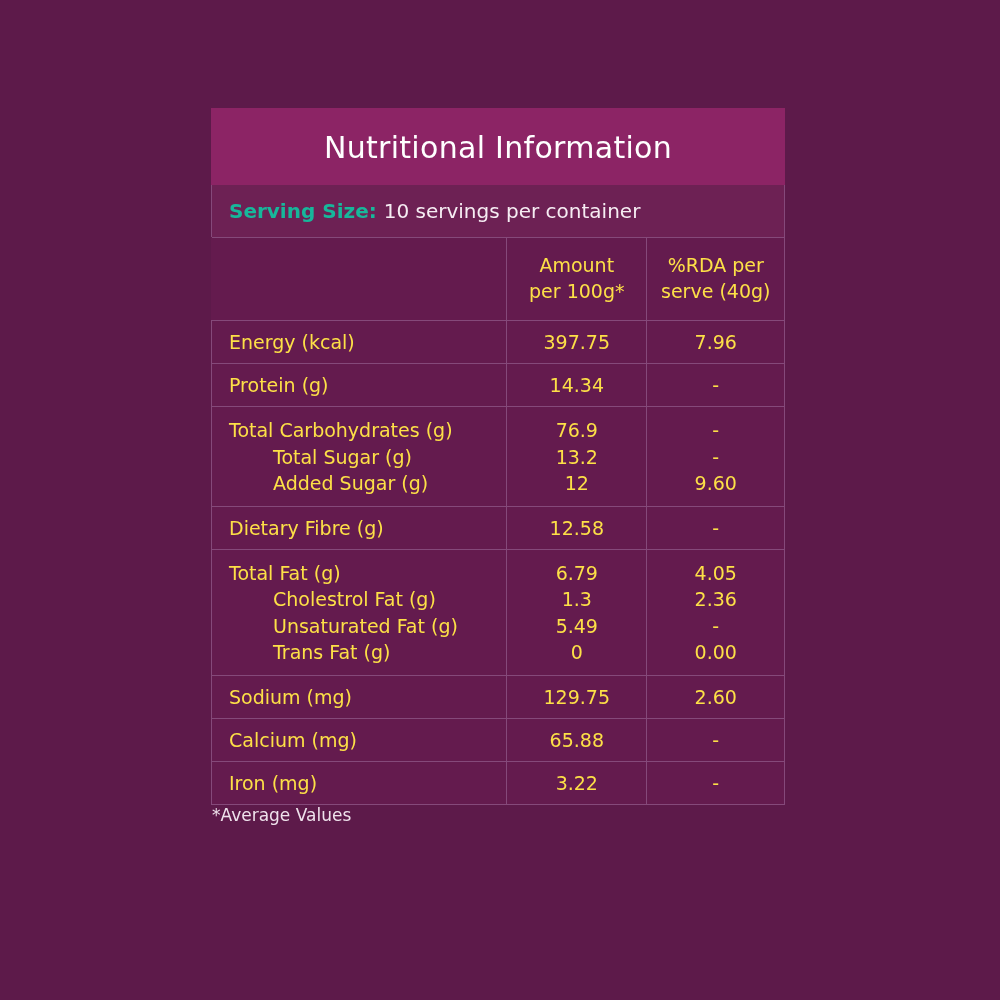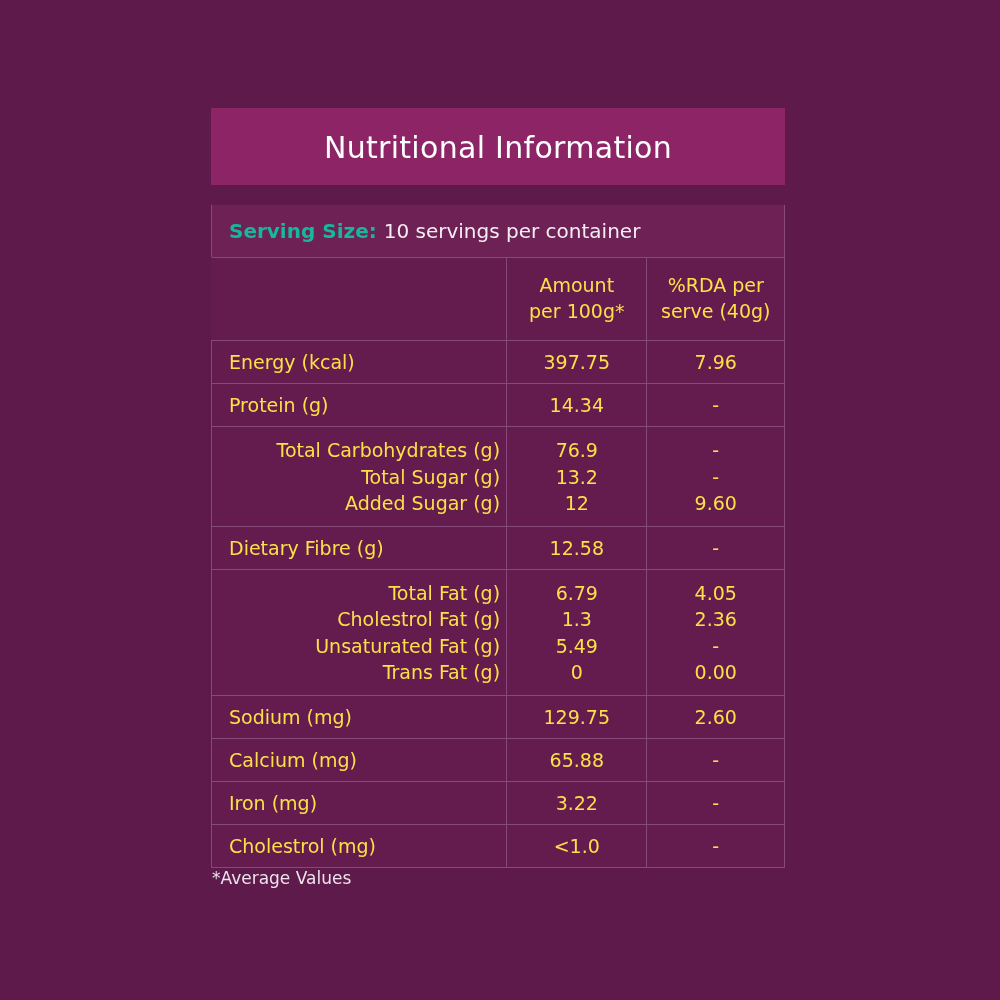--- a/index.html
+++ b/index.html
@@ -39,21 +39,20 @@
     font-family: "DejaVu Sans", sans-serif;
   }
   .serving-bar {
     background: #6d2154;
     padding: 14px 0 14px 17px;
     font-size: 20px;
     color: #f2e7ef;
     display: flex;
     align-items: baseline;
     gap: 7px;
-    margin-top: 20px;
   }
   .serving-label {
     color: #17b79b;
     font-weight: bold;
     font-size: 20px;
   }
   .serving-value {
     color: #f6edf3;
     font-size: 20px;
   }
@@ -92,21 +91,20 @@
   .group td {
     padding-top: 11px;
     padding-bottom: 11px;
   }
   .lines {
     display: block;
   }
   .lines .ln {
     display: block;
     line-height: 1.38;
-    text-align: right;
   }
   .lines .ln.indent {
     padding-left: 44px;
   }
   .lines .ln.center {
     text-align: center;
   }
   .footnote {
     margin-left: 1px;
     color: #efe2ec;
@@ -237,24 +235,19 @@
           <td class="val">65.88</td>
           <td class="val">-</td>
         </tr>
 
         <tr>
           <td class="name">Iron (mg)</td>
           <td class="val">3.22</td>
           <td class="val">-</td>
         </tr>
 
-        <tr>
-          <td class="name">Cholestrol (mg)</td>
-          <td class="val">&lt;1.0</td>
-          <td class="val">-</td>
-        </tr>
 
       </tbody>
     </table>
 
     <div class="footnote">*Average Values</div>
   </div>
 </div>
 
 </body></html>

